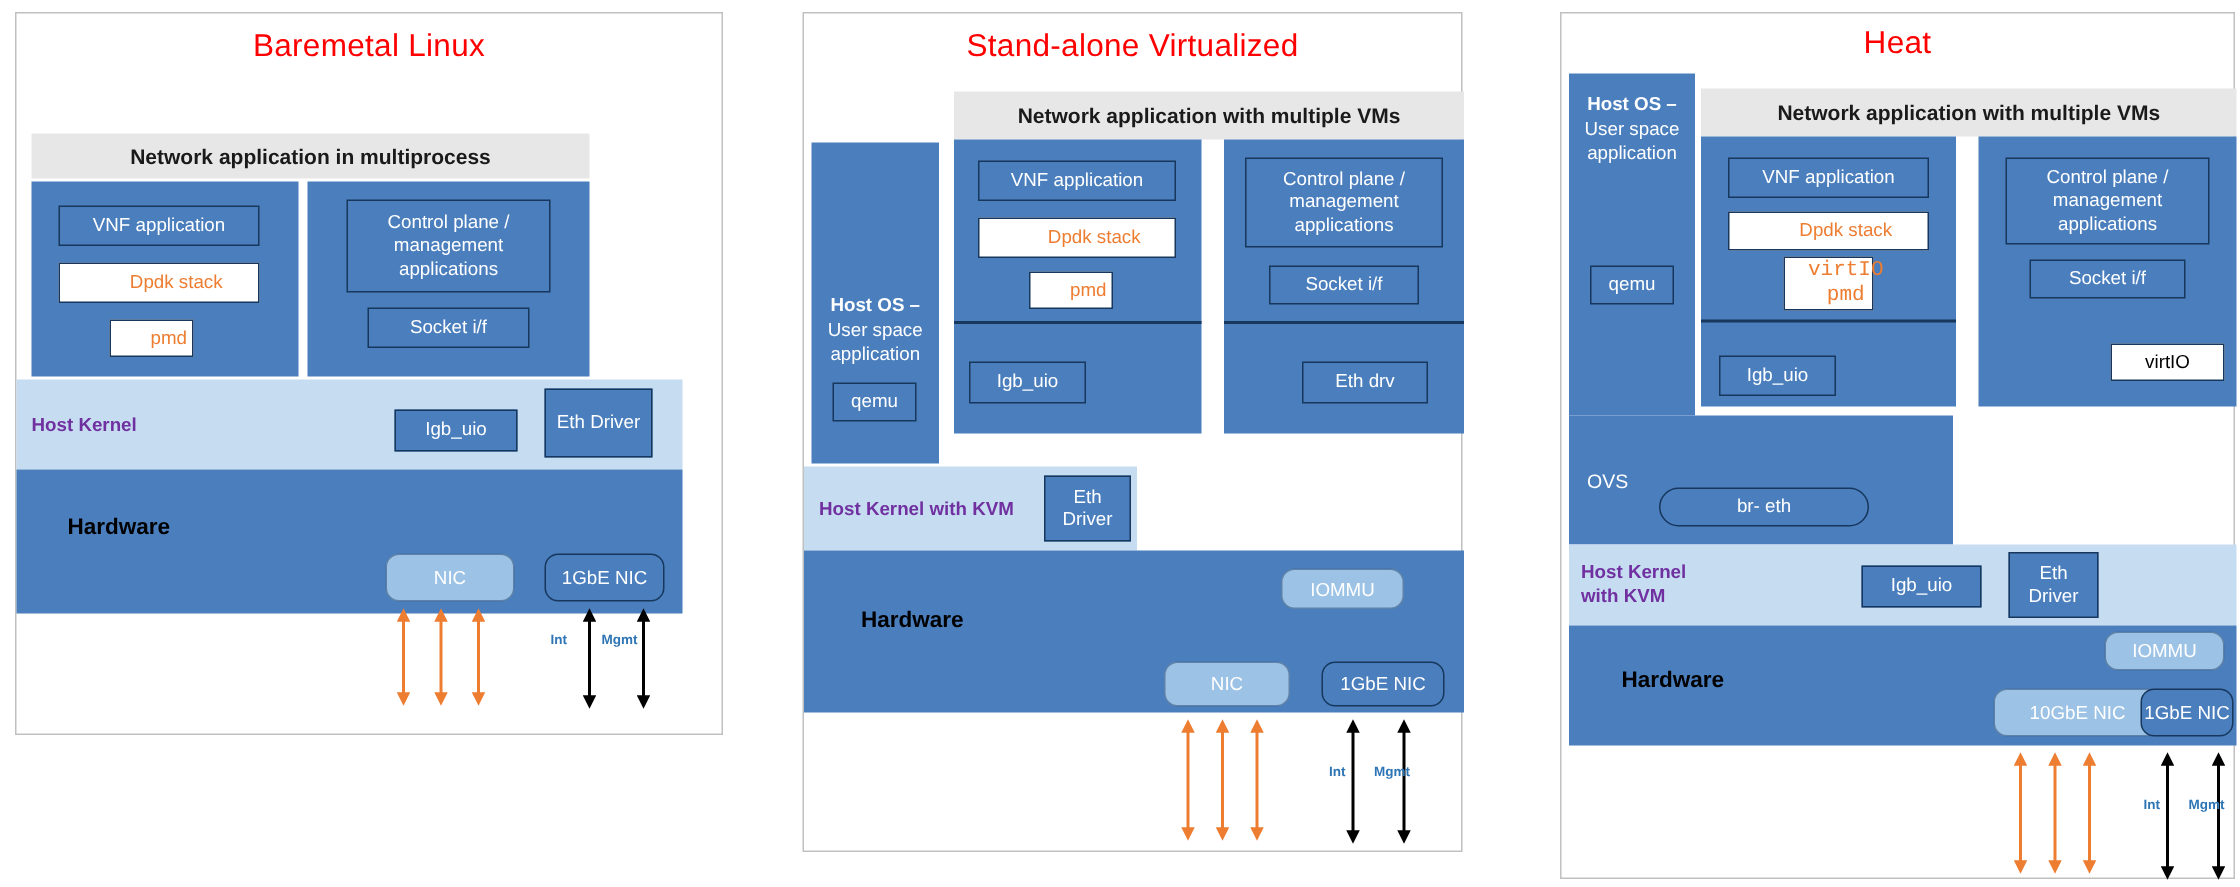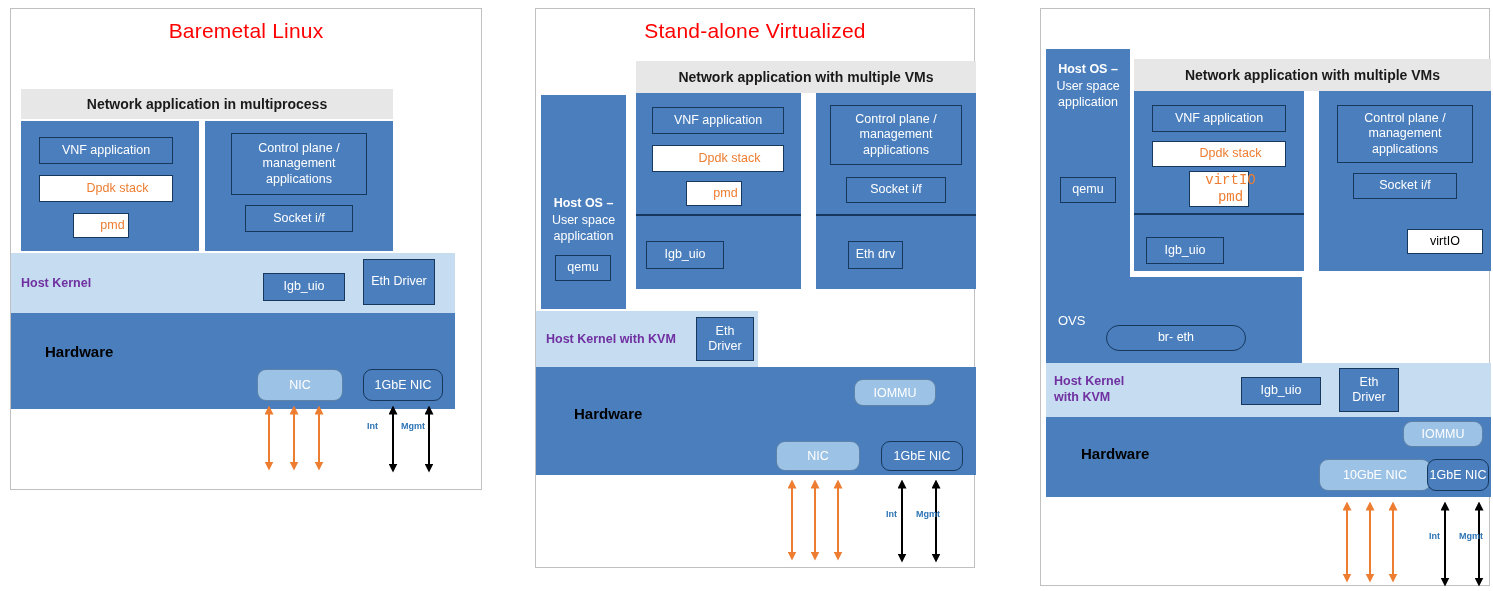--- a/index.html
+++ b/index.html
@@ -114,21 +114,21 @@
     <div class="chip white" style="left:16px;top:52px;width:132px;height:27px">Dpdk stack</div>
     <div class="chip white" style="left:50px;top:88px;width:56px;height:25px">pmd</div>
     <div class="divider" style="left:0;top:121px;width:165px"></div>
     <div class="chip" style="left:10px;top:148px;width:78px;height:28px">Igb_uio</div>
   </div>
 
   <div class="bluebox" style="left:280px;top:84px;width:160px;height:196px">
     <div class="chip" style="left:14px;top:12px;width:132px;height:60px">Control plane / management applications</div>
     <div class="chip" style="left:30px;top:84px;width:100px;height:26px">Socket i/f</div>
     <div class="divider" style="left:0;top:121px;width:160px"></div>
-    <div class="chip" style="left:32px;top:148px;width:55px;height:28px">Eth drv</div>
+    <div class="chip" style="left:52px;top:148px;width:84px;height:28px">Eth drv</div>
   </div>
 
   <div class="lightband" style="left:0;top:302px;width:222px;height:56px">
     <div class="kernel-label" style="left:10px;top:20px">Host Kernel with KVM</div>
     <div class="chip" style="left:160px;top:6px;width:58px;height:44px">Eth Driver</div>
   </div>
 
   <div class="band-blue" style="left:0;top:358px;width:440px;height:108px">
     <div class="nic" style="left:318px;top:12px;width:82px;height:27px">IOMMU</div>
     <div class="hw-label" style="left:38px;top:38px">Hardware</div>
@@ -143,20 +143,21 @@
   </svg>
   <svg class="arr" style="left:352px;top:468px" width="62" height="88">
     <line class="lb" x1="14" y1="7" x2="14" y2="81"></line>
     <line class="lb" x1="48" y1="7" x2="48" y2="81"></line>
   </svg>
   <div class="iolabel" style="left:350px;top:500px">Int</div>
   <div class="iolabel" style="left:380px;top:500px">Mgmt</div>
 </div>
 
 <div class="panel" style="left:1040px;top:8px;width:450px;height:578px">
+  <div class="title" style="top:8px">Heat</div>
 
   <div class="bluebox" style="left:5px;top:40px;width:84px;height:228px">
     <div class="hostos-text" style="left:0;top:12px;width:84px">
       <span class="b">Host OS –</span>
       <span>User space application</span>
     </div>
     <div class="chip" style="left:14px;top:128px;width:56px;height:26px">qemu</div>
   </div>
 
   <div class="graybar" style="left:93px;top:50px;width:357px;height:32px">Network application with multiple VMs</div>
@@ -182,21 +183,21 @@
 
   <div class="lightband" style="left:5px;top:354px;width:445px;height:54px">
     <div class="kernel-label" style="left:8px;top:10px;width:92px">Host Kernel with KVM</div>
     <div class="chip" style="left:195px;top:14px;width:80px;height:28px">Igb_uio</div>
     <div class="chip" style="left:293px;top:5px;width:60px;height:44px">Eth Driver</div>
   </div>
 
   <div class="band-blue" style="left:5px;top:408px;width:445px;height:80px">
     <div class="nic" style="left:357px;top:4px;width:80px;height:26px">IOMMU</div>
     <div class="hw-label" style="left:35px;top:28px">Hardware</div>
-    <div class="nic" style="left:273px;top:42px;width:112px;height:32px">10GbE NIC</div>
+    <div class="nic" style="left:283px;top:42px;width:112px;height:32px">10GbE NIC</div>
     <div class="nic blue" style="left:381px;top:42px;width:62px;height:32px">1GbE NIC</div>
   </div>
 
   <svg class="arr" style="left:296px;top:490px" width="66" height="86">
     <line class="lo" x1="10" y1="7" x2="10" y2="79"></line>
     <line class="lo" x1="33" y1="7" x2="33" y2="79"></line>
     <line class="lo" x1="56" y1="7" x2="56" y2="79"></line>
   </svg>
   <svg class="arr" style="left:390px;top:490px" width="62" height="90">
     <line class="lb" x1="14" y1="7" x2="14" y2="83"></line>

